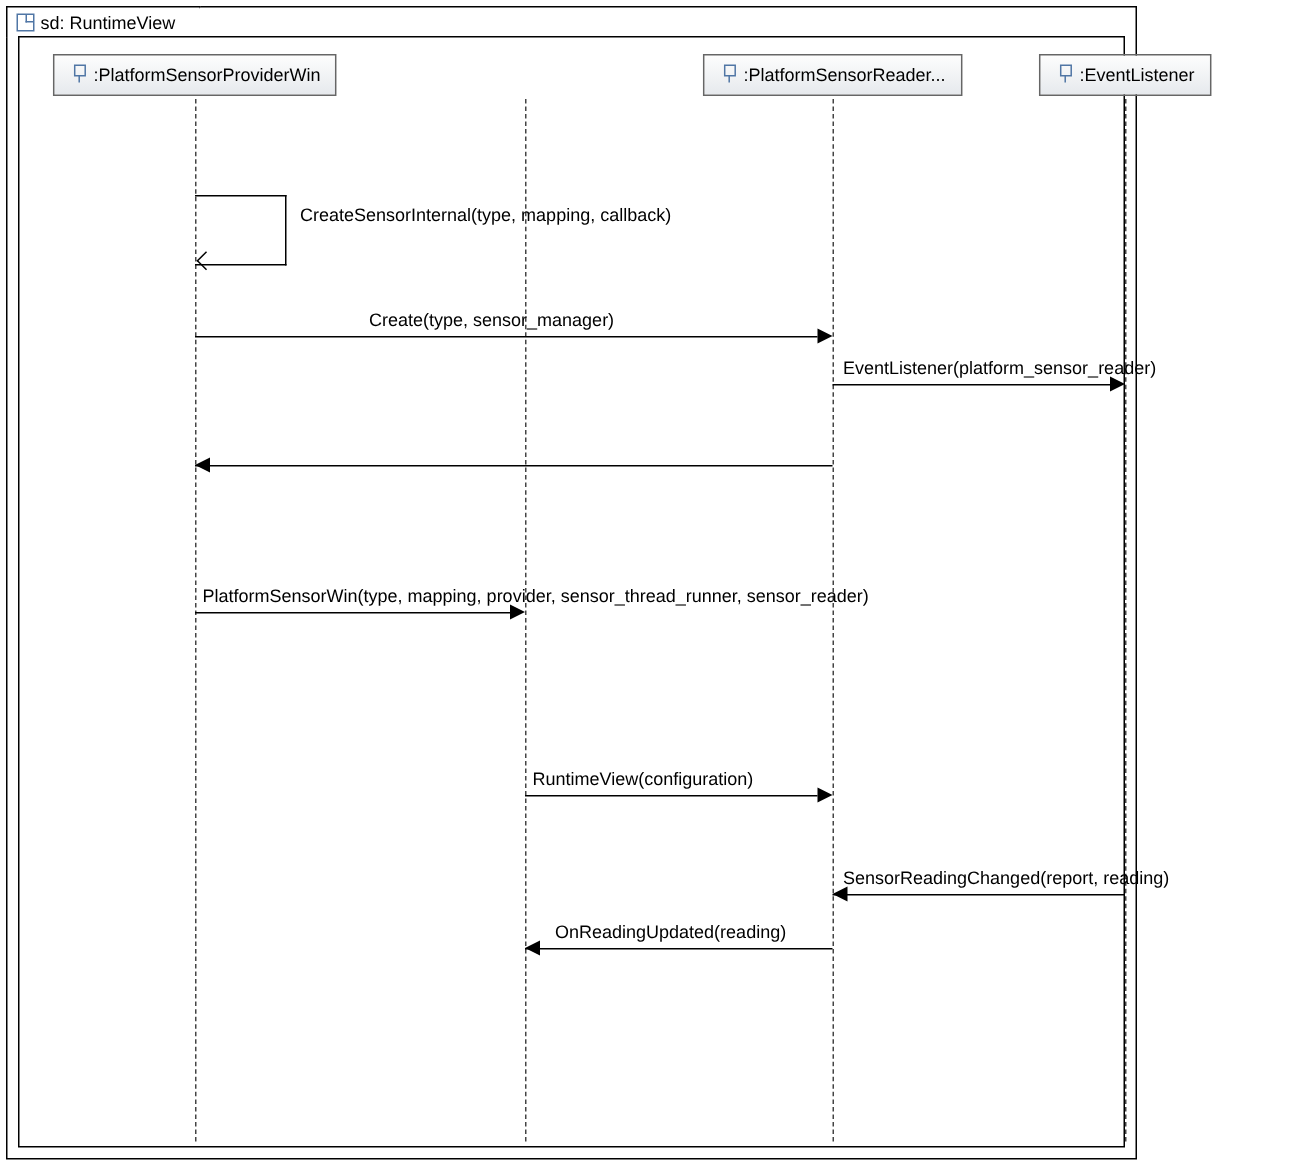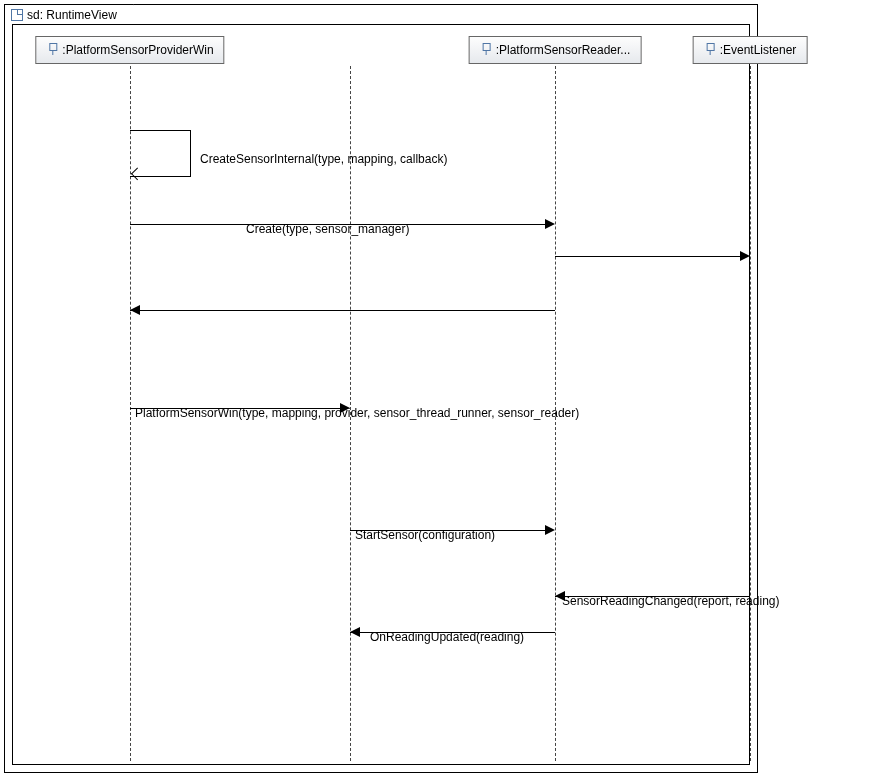--- a/index.html
+++ b/index.html
@@ -101,21 +101,20 @@
     position: absolute;
     top: 66px;
     bottom: 16px;
     border-left: 1px dashed #444;
   }
   .msg-label {
     position: absolute;
     white-space: nowrap;
     transform: translateY(-100%);
     padding-bottom: 2px;
-    margin-top: 16px;
   }
   .arrow-line {
     position: absolute;
     height: 0;
     border-top: 1px solid #000;
   }
   .arrow-head-solid-right {
     position: absolute;
     width: 0;
     height: 0;
@@ -182,31 +181,32 @@
   <div class="self-box" style="left:130px; top:130px; width:60px; height:45px"></div>
   <div class="arrow-head-open-left" style="left:130px; top:175px"></div>
   <div class="msg-label" style="left:200px; top:152px">CreateSensorInternal(type, mapping, callback)</div>
 
   <div class="arrow-line" style="left:130px; top:224px; width:415px"></div>
   <div class="arrow-head-solid-right" style="left:545px; top:224px"></div>
   <div class="msg-label" style="left:246px; top:222px">Create(type, sensor_manager)</div>
 
   <div class="arrow-line" style="left:555px; top:256px; width:185px"></div>
   <div class="arrow-head-solid-right" style="left:740px; top:256px"></div>
+  <div class="msg-label" style="left:562px; top:254px">EventListener(platform_sensor_reader)</div>
 
   <div class="arrow-line" style="left:130px; top:310px; width:425px"></div>
   <div class="arrow-head-solid-left" style="left:130px; top:310px"></div>
 
   <div class="arrow-line" style="left:130px; top:408px; width:210px"></div>
   <div class="arrow-head-solid-right" style="left:340px; top:408px"></div>
   <div class="msg-label" style="left:135px; top:406px">PlatformSensorWin(type, mapping, provider, sensor_thread_runner, sensor_reader)</div>
 
   <div class="arrow-line" style="left:350px; top:530px; width:195px"></div>
   <div class="arrow-head-solid-right" style="left:545px; top:530px"></div>
-  <div class="msg-label" style="left:355px; top:528px">StartSensor(configuration)</div>
+  <div class="msg-label" style="left:355px; top:528px">RuntimeView(configuration)</div>
 
   <div class="arrow-line" style="left:555px; top:596px; width:195px"></div>
   <div class="arrow-head-solid-left" style="left:555px; top:596px"></div>
   <div class="msg-label" style="left:562px; top:594px">SensorReadingChanged(report, reading)</div>
 
   <div class="arrow-line" style="left:350px; top:632px; width:205px"></div>
   <div class="arrow-head-solid-left" style="left:350px; top:632px"></div>
   <div class="msg-label" style="left:370px; top:630px">OnReadingUpdated(reading)</div>
 
 </div>

